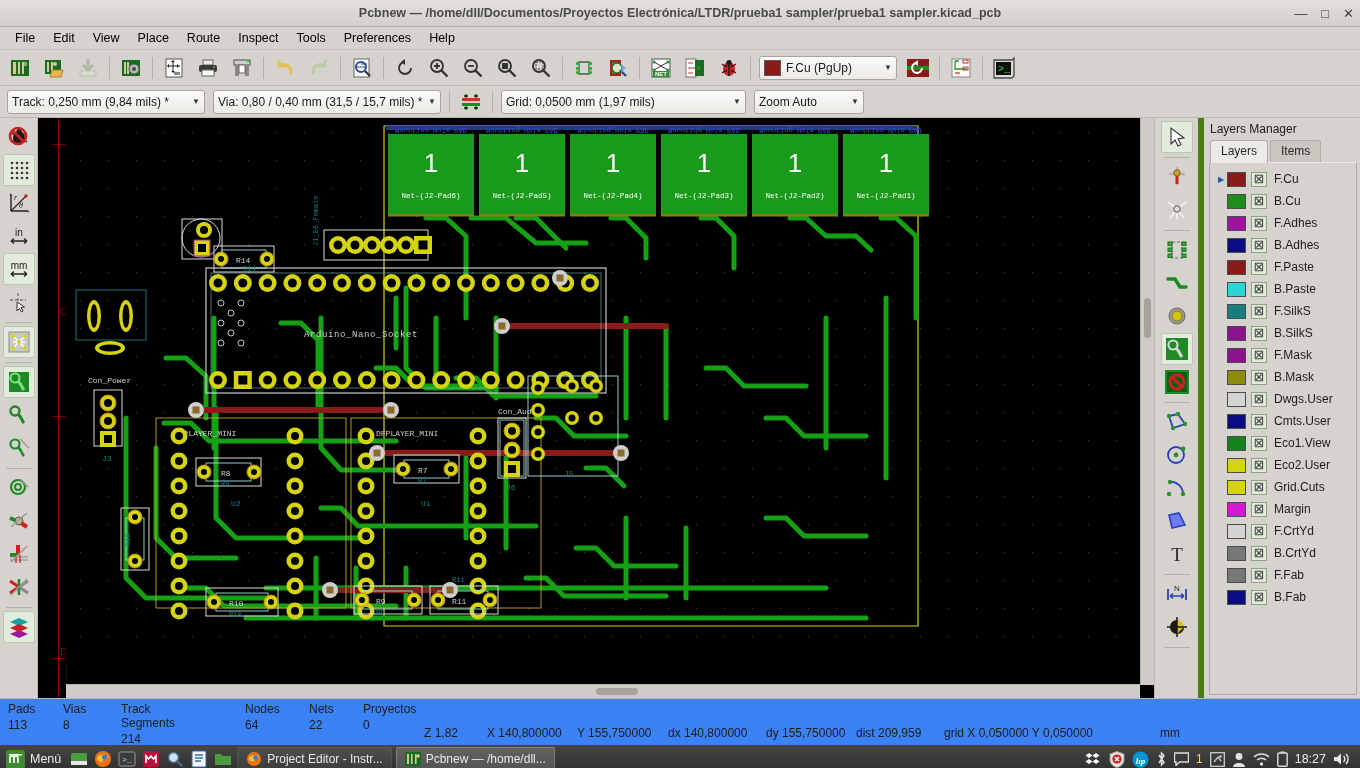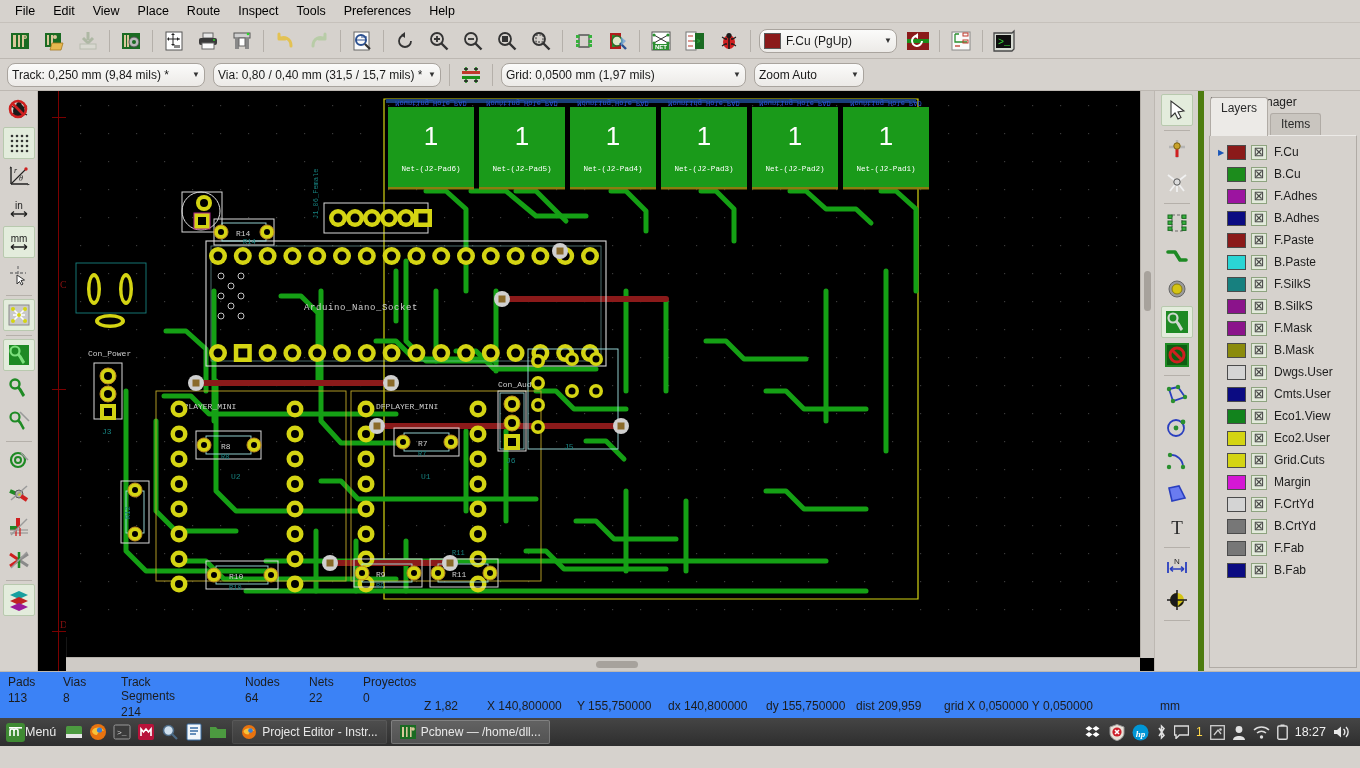--- a/index.html
+++ b/index.html
@@ -38,21 +38,21 @@
   .tbtn{
     width:30px;height:30px;display:flex;align-items:center;justify-content:center;
     border:1px solid transparent;border-radius:2px;margin:0 1px;
   }
   .tsep{width:1px;height:22px;background:#b5b0aa;margin:0 4px;}
   .dis{opacity:.38;}
 
   
   .combo{
     height:22px;background:linear-gradient(#fbfbfa,#eceae7);
-    border:1px solid #a9a49e;border-radius:8px;
+    border:1px solid #a9a49e;border-radius:3px;
     display:flex;align-items:center;padding:0 4px;margin:0 4px;font-size:12px;
     color:#1a1a1a;white-space:nowrap;
   }
   .combo .cval{flex:1;overflow:hidden;}
   .combo .arr{margin-left:6px;font-size:8px;color:#333;}
   .swatch{width:15px;height:14px;border:1px solid #5a5a5a;margin-right:5px;flex:none;}
 
   
   .bodyrow{display:flex;height:calc(768px - 26px - 22px - 35px - 31px - 46px - 28px);}
 
@@ -90,21 +90,21 @@
   .scroll-v .thumb{position:absolute;top:180px;left:3px;width:7px;height:40px;
                    background:#a7a29c;border-radius:4px;}
 
   
   .layerpanel{width:162px;background:#d6d2cd;border-left:6px solid #4d7c0f;
               display:flex;flex-direction:column;box-sizing:border-box;}
   .lp-title{font-size:12px;padding:4px 5px 3px 6px;color:#202020;}
   .lp-tabs{display:flex;padding-left:6px;height:23px;align-items:flex-end;}
   .lp-tab{padding:3px 10px 4px;font-size:12px;background:#c9c5bf;border:1px solid #b0aba5;
           border-bottom:none;border-radius:3px 3px 0 0;margin-right:2px;color:#2a2a2a;}
-  .lp-tab.sel{background:#eceae7;font-weight:normal;position:relative;top:1px;padding-bottom:21px;}
+  .lp-tab.sel{background:#eceae7;font-weight:normal;position:relative;top:1px;padding-bottom:5px;}
   .lp-list{flex:1;background:#d6d2cd;border:1px solid #b0aba5;border-top-color:#eceae7;
            margin:0 3px 3px 5px;overflow:hidden;padding-top:5px;box-sizing:border-box;}
   .lrow{display:flex;align-items:center;height:22px;padding-left:8px;}
   .lrow .caret{width:9px;font-size:8px;color:#1a56b8;}
   .lrow .lsw{width:17px;height:13px;border:1px solid #4b4b4b;margin-right:5px;}
   .lrow .lvis{width:14px;height:13px;border:1px solid #8ea37f;background:#e2eadb;
               margin-right:7px;display:flex;align-items:center;justify-content:center;
               font-size:9px;color:#ffffff;line-height:1;font-weight:bold;}
   .lrow .lname{font-size:12px;color:#1c1c1c;}
 
@@ -113,39 +113,47 @@
   .st-counts{position:absolute;left:8px;top:3px;display:flex;}
   .st-counts .col{margin-right:0;}
   .st-counts .ch{font-size:12px;color:#1c1c1c;}
   .st-counts .cv{font-size:12px;color:#1c1c1c;margin-top:2px;}
   .st-coords{position:absolute;top:23px;left:0;right:0;height:22px;display:flex;
              align-items:center;font-size:12px;color:#1c1c1c;padding-left:45px;}
 
   
   .taskbar{height:28px;background:linear-gradient(#454545,#2e2e2e);
            display:flex;align-items:center;padding:0 4px;box-sizing:border-box;}
-  .tk-start{display:flex;align-items:center;padding:0 6px 0 2px;}
+  .tk-start{display:flex;align-items:center;gap:5px;padding:0 6px 0 2px;}
   .tk-start .lbl{color:#eaeaea;font-size:12.5px;}
   .tk-qi{width:22px;height:22px;display:flex;align-items:center;justify-content:center;margin:0 1px;}
   .tk-win{
     height:22px;display:flex;align-items:center;gap:5px;padding:0 8px;margin:0 2px;
     color:#e8e8e8;font-size:12px;border-radius:2px;max-width:180px;
     background:rgba(255,255,255,.06);border:1px solid rgba(255,255,255,.07);
     white-space:nowrap;overflow:hidden;
   }
   .tk-win.act{background:rgba(255,255,255,.17);border-color:rgba(255,255,255,.2);}
   .tk-tray{margin-left:auto;display:flex;align-items:center;gap:7px;padding-right:6px;}
   .tk-tray .clock{color:#efefef;font-size:12.5px;}
   .tk-tray .cnt{color:#ffd84a;font-size:12px;}
 </style>
 </head>
 <body>
 
 <div id="app">
 
+  <div class="titlebar">
+    <div class="ttl">Pcbnew — /home/dll/Documentos/Proyectos Electrónica/LTDR/prueba1 sampler/prueba1 sampler.kicad_pcb</div>
+    <div class="winbtns">
+      <span>—</span>
+      <span>□</span>
+      <span>✕</span>
+    </div>
+  </div>
 
   <div class="menubar" id="menubar">
       <div>File</div>
       <div>Edit</div>
       <div>View</div>
       <div>Place</div>
       <div>Route</div>
       <div>Inspect</div>
       <div>Tools</div>
       <div>Preferences</div>

